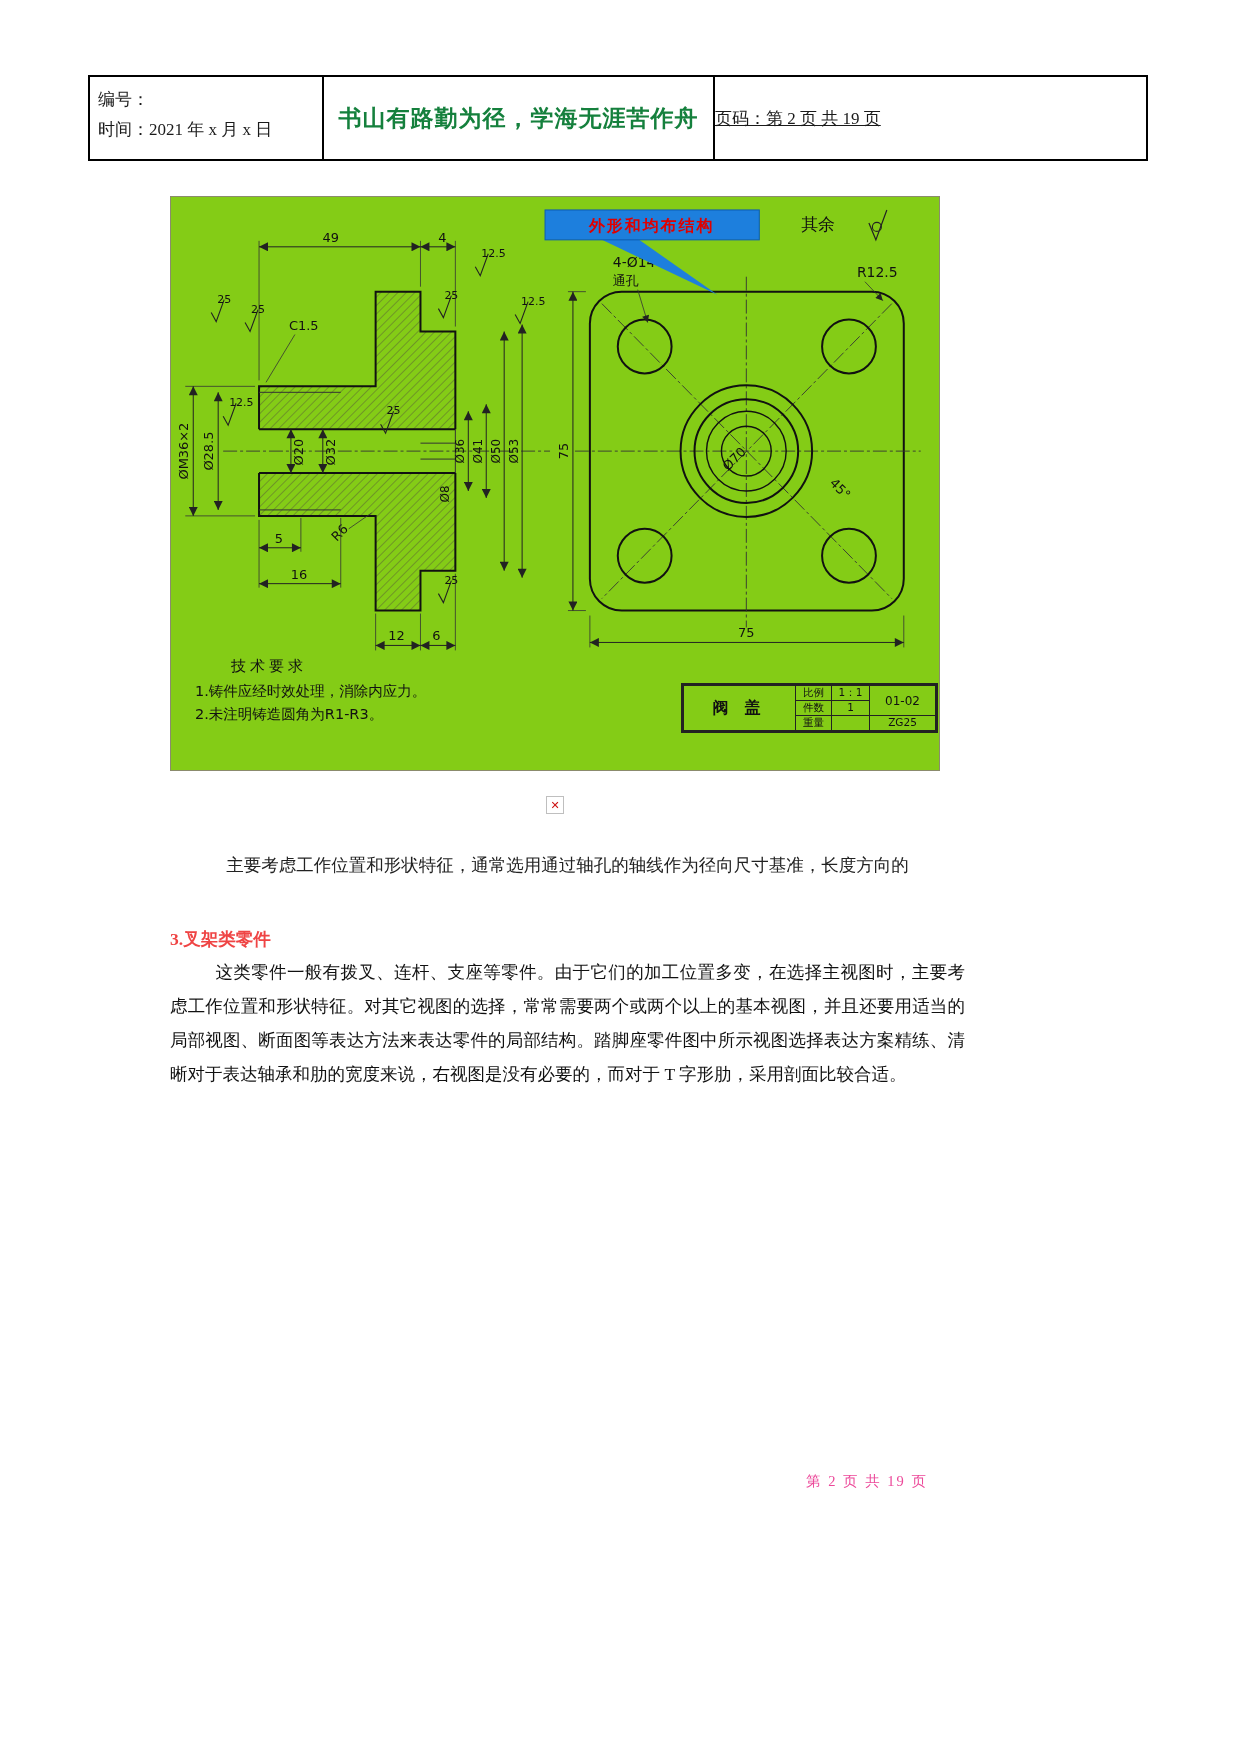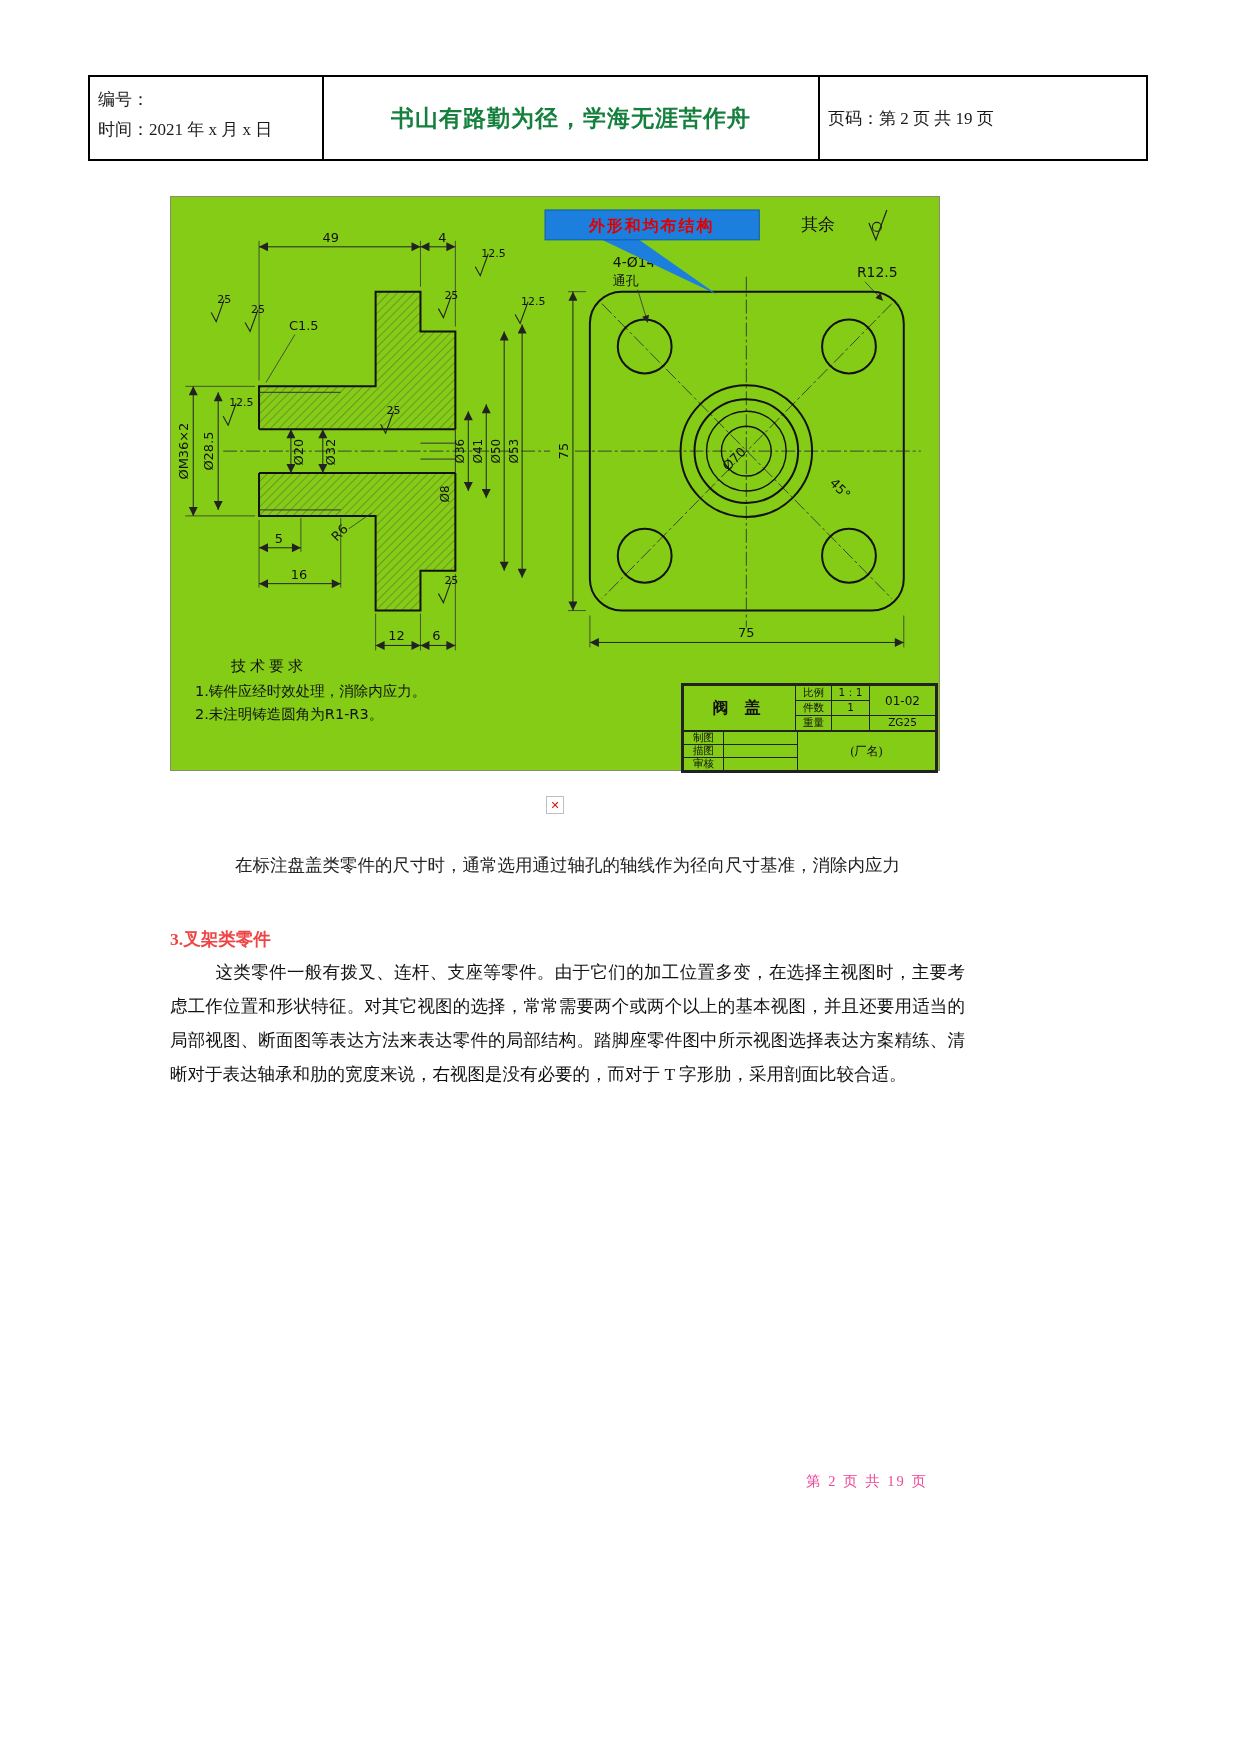--- a/index.html
+++ b/index.html
@@ -8,21 +8,21 @@
     position: relative; width: 1241px; height: 1754px; background: #fff;
     font-family: "Liberation Serif", "DejaVu Serif", serif; color: #1a1a1a; overflow: hidden; border-radius: 15px;
   }
   
   .header { position: absolute; left: 88px; top: 75px; width: 1060px; height: 86px;
     border: 2px solid #000; display: flex; }
   .h-left { width: 232px; padding: 8px 8px 0 8px; font-size: 17px; line-height: 1.75; }
   .h-mid { flex: 1; border-left: 2px solid #000; border-right: 2px solid #000;
     display: flex; align-items: center; justify-content: center;
     color: #15803d; font-weight: bold; font-size: 23px; letter-spacing: 1px; }
-  .h-right { width: 326px; display: flex; align-items: center; padding-left: 8px; font-size: 17px; }
+  .h-right { width: 431px; display: flex; align-items: center; padding-left: 0; font-size: 17px; text-decoration: underline; }
   
   .drawing { position: absolute; left: 170px; top: 196px; width: 770px; height: 575px;
     background: #84cc16; border: 1px solid #8b8b6d; }
   .drawing svg { position: absolute; left: 0; top: 0; }
   .tech { position: absolute; left: 24px; top: 460px; width: 330px; color: #111; }
   .tech-title { font-size: 15px; letter-spacing: 4px; margin-left: 36px; margin-bottom: 4px; }
   .tech-item { font-size: 14.5px; line-height: 1.6; font-family: "DejaVu Sans", sans-serif; }
   .tblock { position: absolute; left: 510px; top: 486px; width: 257px; border: 2px solid #222; }
   .tblock table { width: 100%; border-collapse: collapse; table-layout: fixed; }
   .tblock td { border: 1px solid #222; font: 10.5px/1.1 "DejaVu Sans", sans-serif;
@@ -216,44 +216,27 @@
           <td>件数</td>
           <td>1</td>
         </tr>
         <tr>
           <td>重量</td>
           <td></td>
           <td>ZG25</td>
         </tr>
       </tbody>
         </table>
-      <table class="btm">
-        <tbody>
-            <tr>
-          <td style="width:40px">制图</td>
-          <td style="width:74px"></td>
-          <td rowspan="3" class="company">(厂名)</td>
-        </tr>
-        <tr>
-          <td>描图</td>
-          <td></td>
-        </tr>
-        <tr>
-          <td>审核</td>
-          <td></td>
-        </tr>
-      </tbody>
-        </table>
     </div>
   </div>
 
   <div class="broken">✕</div>
 
   <div class="p1">
-    <div>在标注盘盖类零件的尺寸时，通常选用通过轴孔的轴线作为径向尺寸基准，消除内应力</div>
+    <div>主要考虑工作位置和形状特征，通常选用通过轴孔的轴线作为径向尺寸基准，长度方向的</div>
   </div>
 
   <div class="heading">3.叉架类零件</div>
 
   <div class="p2">这类零件一般有拨叉、连杆、支座等零件。由于它们的加工位置多变，在选择主视图时，主要考虑工作位置和形状特征。对其它视图的选择，常常需要两个或两个以上的基本视图，并且还要用适当的局部视图、断面图等表达方法来表达零件的局部结构。踏脚座零件图中所示视图选择表达方案精练、清晰对于表达轴承和肋的宽度来说，右视图是没有必要的，而对于 T 字形肋，采用剖面比较合适。</div>
 
   <div class="footer">第 2 页 共 19 页</div>
 
 </div>
 

